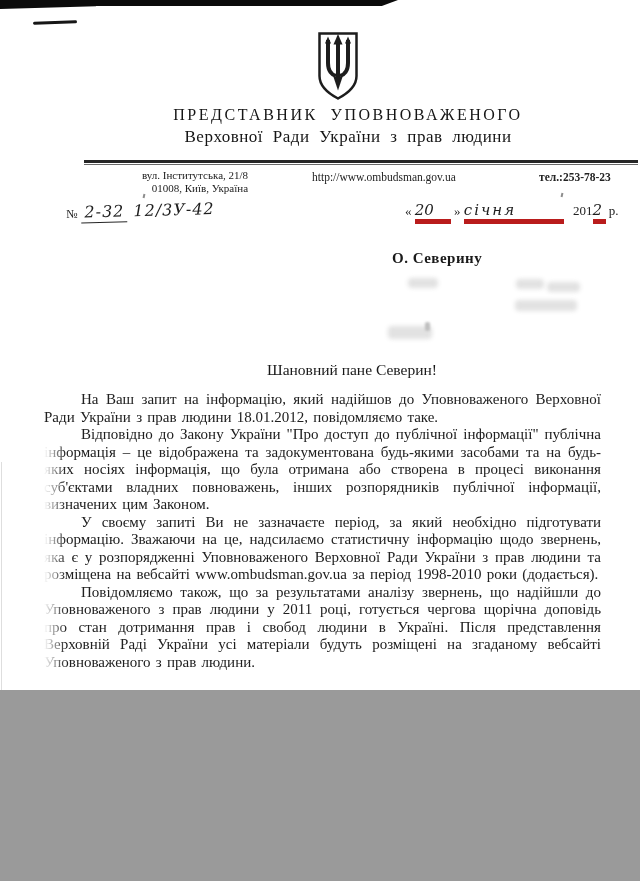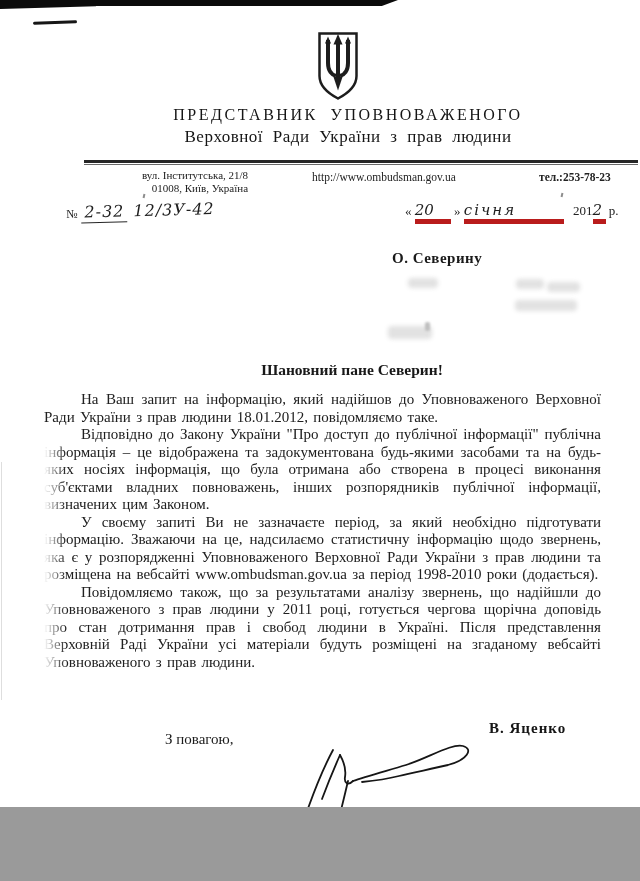--- a/index.html
+++ b/index.html
@@ -1,17 +1,17 @@
 <!DOCTYPE html>
 <html lang="uk"><head>
 <meta charset="utf-8">
 <style>
   html,body{margin:0;padding:0;background:#9a9a9a;}
   .page{
-    position:relative;width:640px;height:807px;margin:0 auto;
+    position:relative;width:640px;height:690px;margin:0 auto;
     background:#fff;overflow:hidden;
     font-family:"Liberation Serif", serif;color:#1c1c1c;
   }
   
   .bar1{position:absolute;left:0;top:0;width:96px;height:9px;background:#0b0b0b;
         clip-path:polygon(0 0,100% 0,100% 70%,0 100%);}
   .bar2{position:absolute;left:94px;top:0;width:216px;height:6px;background:#0b0b0b;}
   .bar3{position:absolute;left:308px;top:0;width:90px;height:6px;background:#0b0b0b;
         clip-path:polygon(0 0,100% 0,82% 100%,0 100%);}
   .dash{position:absolute;left:33px;top:21px;width:44px;height:3px;background:#161616;
@@ -49,21 +49,21 @@
   .blank.month{width:100px;letter-spacing:2px;}
   .blank.year{width:13px;}
   .dateline .hw{font-size:15px;}
   .dateline .printed{font-size:13px;color:#222;}
 
   
   .recipient{position:absolute;left:392px;top:250px;font-size:15px;font-weight:bold;letter-spacing:.5px;color:#1a1a1a;}
 
   
   .salutation{position:absolute;left:0;top:361px;width:640px;text-align:center;
-              padding-left:64px;box-sizing:border-box;font-size:15.5px;font-weight:bold;color:#181818;}
+              padding-left:64px;box-sizing:border-box;font-size:15.5px;font-weight:normal;color:#181818;}
   .body-text{position:absolute;left:44px;top:391px;width:557px;
              font-size:15px;line-height:17.5px;text-align:justify;
              word-spacing:1.5px;color:#202020;}
   .body-text p{margin:0;text-indent:37px;}
   .attachment{position:absolute;left:74px;top:695px;width:480px;
               font-style:italic;font-size:14.5px;color:#3f3f3f;white-space:pre-wrap;}
   .closing{position:absolute;left:143px;top:731px;font-size:15px;margin-left:22px;}
   .signature{position:absolute;left:290px;top:735px;width:200px;height:130px;}
   .signer{position:absolute;left:489px;top:720px;font-size:15px;font-weight:bold;letter-spacing:1px;color:#161616;text-align:center;}
 </style>

